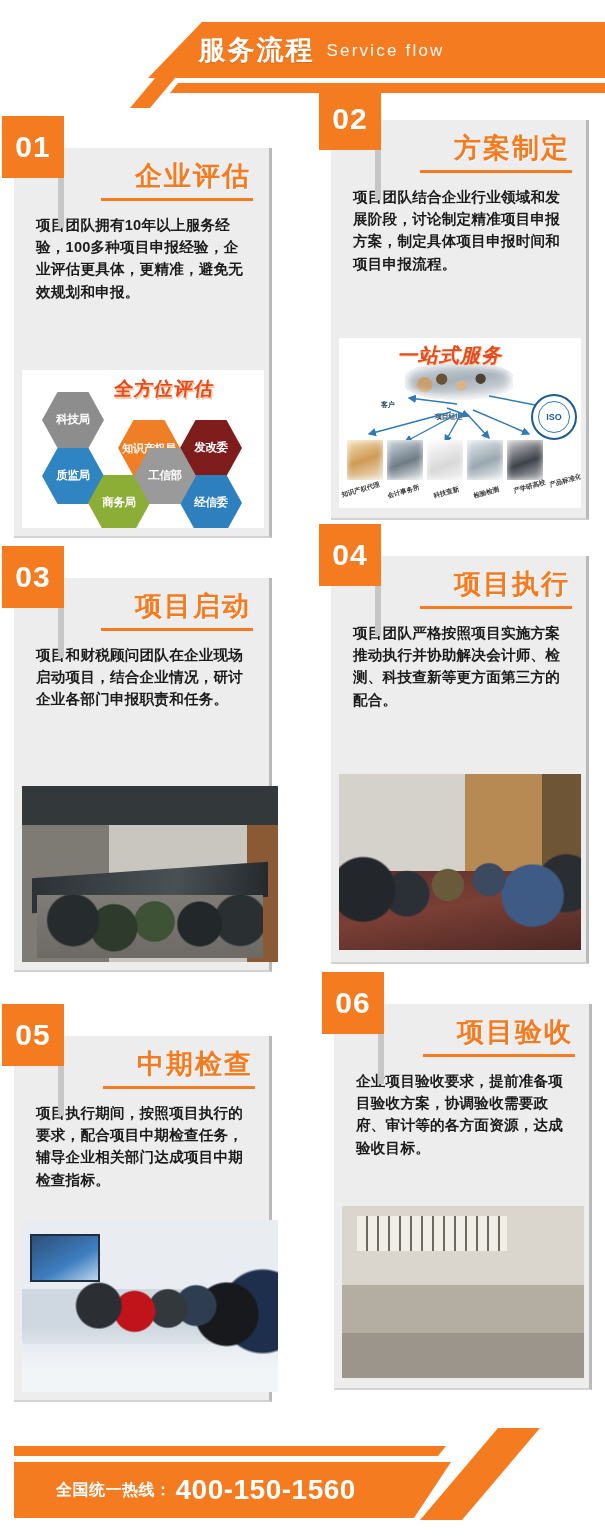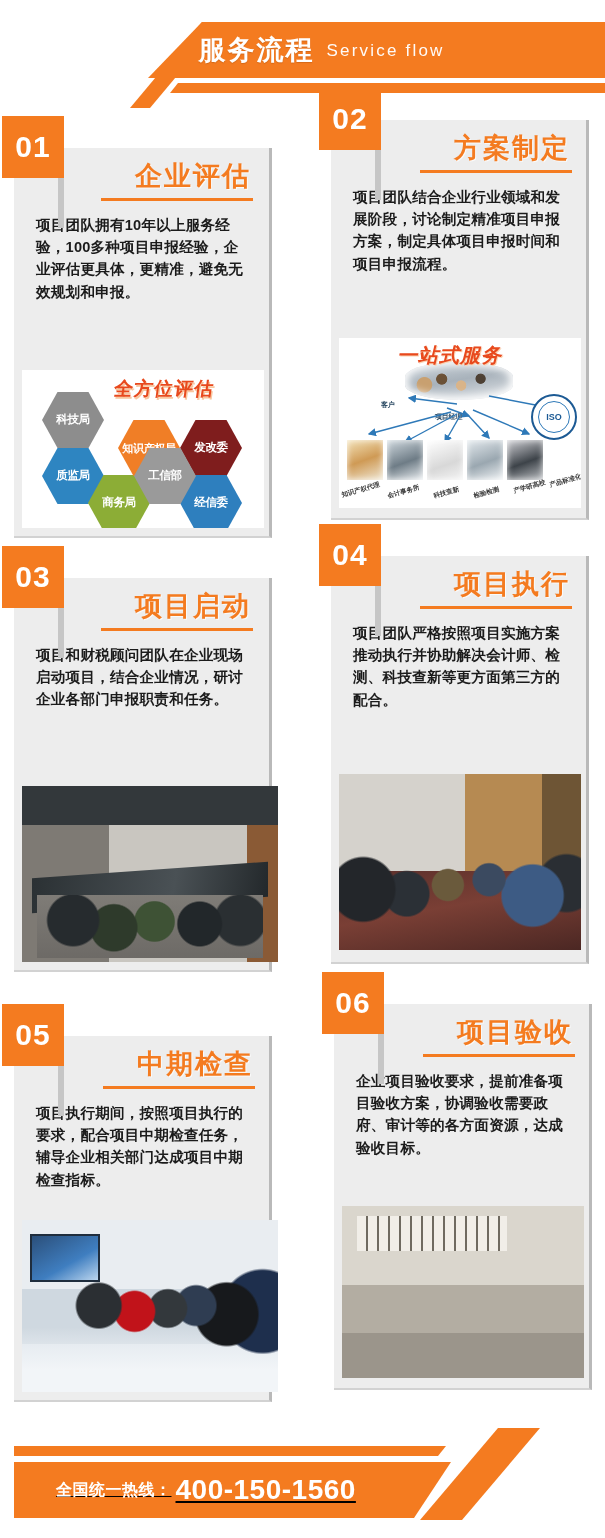--- a/index.html
+++ b/index.html
@@ -417,21 +417,20 @@
     clip-path: polygon(78px 0, 120px 0, 42px 92px, 0 92px);
   }
   .footer-text {
     position: absolute;
     left: 56px; top: 52px;
     height: 56px;
     display: flex;
     align-items: center;
     gap: 4px;
     z-index: 3;
-    text-decoration: underline;
   }
   .footer-label {
     color: #ffffff;
     font-size: 16px;
     font-weight: bold;
     letter-spacing: .5px;
   }
   .footer-phone {
     color: #ffffff;
     font-size: 28px;

